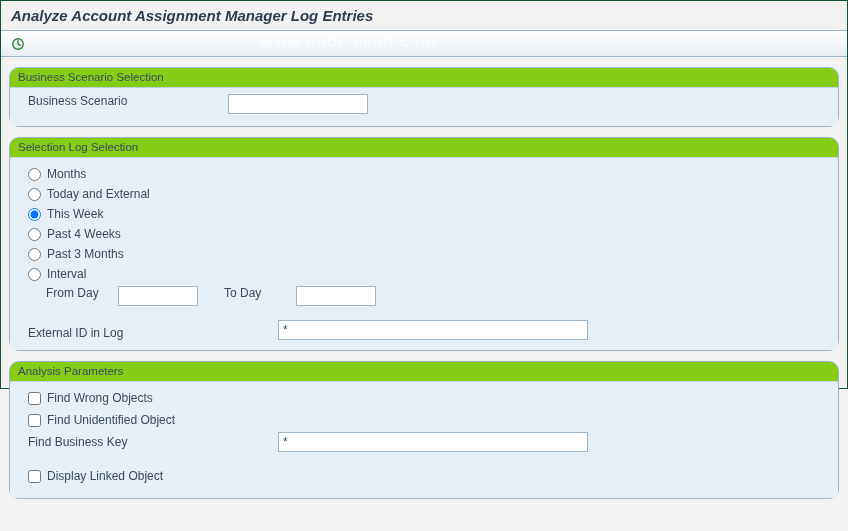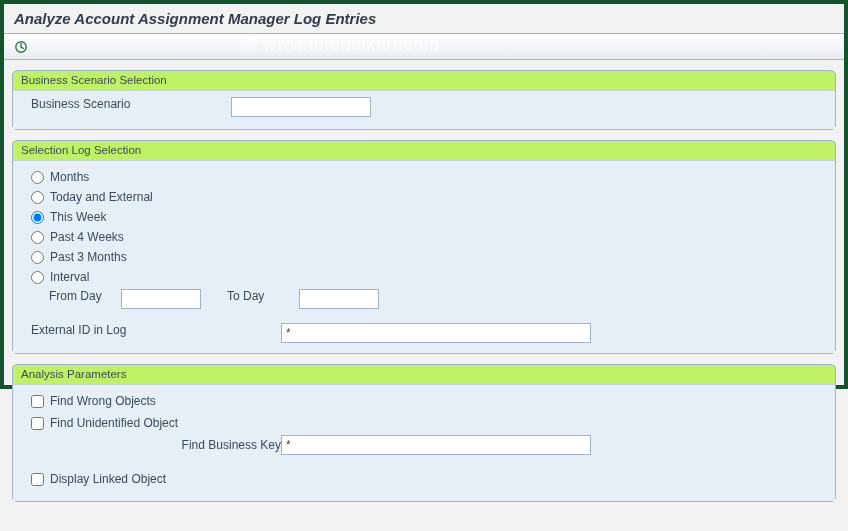--- a/index.html
+++ b/index.html
@@ -9,21 +9,21 @@
     font-family: Arial, Helvetica, sans-serif;
     font-size: 12px;
     background: #f2f2f2;
     color: #3b4a5a;
     overflow: hidden;
   }
   .window {
     width: 848px;
     height: 389px;
     position: relative;
-    border: 4px solid #14532d;
+    border: 1px solid #14532d;
     background: #f2f2f2;
   }
   .title-bar {
     padding: 6px 10px 6px 10px;
     font-size: 15px;
     font-weight: bold;
     font-style: italic;
     color: #2f3d4e;
     background: #f2f2f2;
     border-bottom: 1px solid #9db4c9;
@@ -39,22 +39,22 @@
   .exec-btn {
     width: 22px; height: 20px;
     display: flex; align-items: center; justify-content: center;
     border: 1px solid transparent;
     border-radius: 2px;
   }
 
   .group {
     margin: 10px 8px 8px 8px;
     border: 1px solid #9db4c9;
-    background: #bef264;
-    border-radius: 5px;
+    background: #84cc16;
+    border-radius: 10px;
     position: relative;
   }
   .group-header {
     font-size: 11.5px;
     color: #3b4a5a;
     padding: 3px 8px 4px 8px;
   }
   .group-body {
     background: #e6eef6;
     border-top: 1px solid #c0d0df;
@@ -86,26 +86,26 @@
   .radio-row, .check-row {
     display: flex; align-items: center; gap: 6px;
     min-height: 20px;
   }
   input[type="radio"], input[type="checkbox"] {
     margin: 0;
     width: 13px; height: 13px;
   }
   .sub-indent { margin-left: 0px; }
 
-  .ext-row { margin-top: 12px; display:flex; align-items:flex-start; }
+  .ext-row { margin-top: 12px; display:flex; align-items:flex-end; }
   .ext-row .label-ext { width: 250px; }
 
   .ap-body .check-row { margin-bottom: 2px; }
   .ap-body .key-row { display:flex; align-items:center; margin-top:2px; margin-bottom:14px;}
-  .ap-body .key-row .label-key { width: 250px; padding-left: 0; text-align: right; }
+  .ap-body .key-row .label-key { width: 250px; padding-left: 0; }
 
   .watermark {
     position: absolute;
     top: 30px; left: 240px;
     font-size: 18px;
     color: #fff;
     opacity: 0.6;
     pointer-events: none;
     font-family: Arial, sans-serif;
     letter-spacing: 0.5px;

